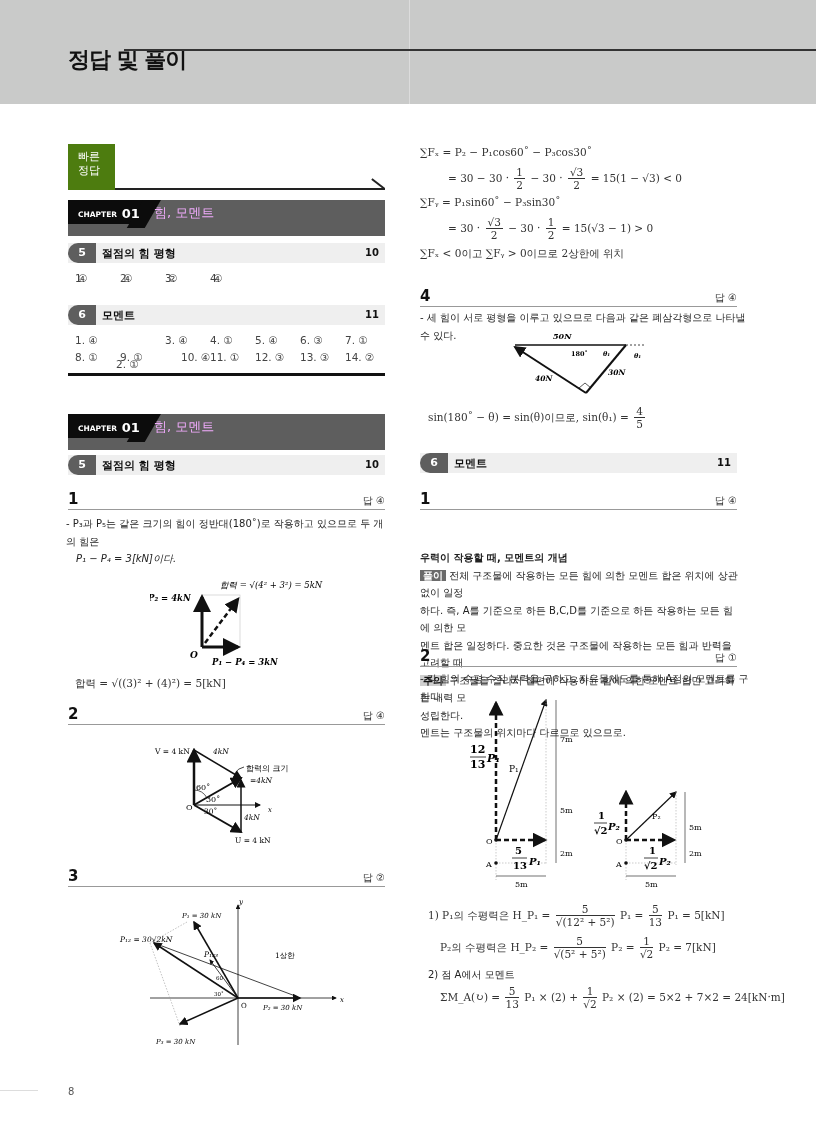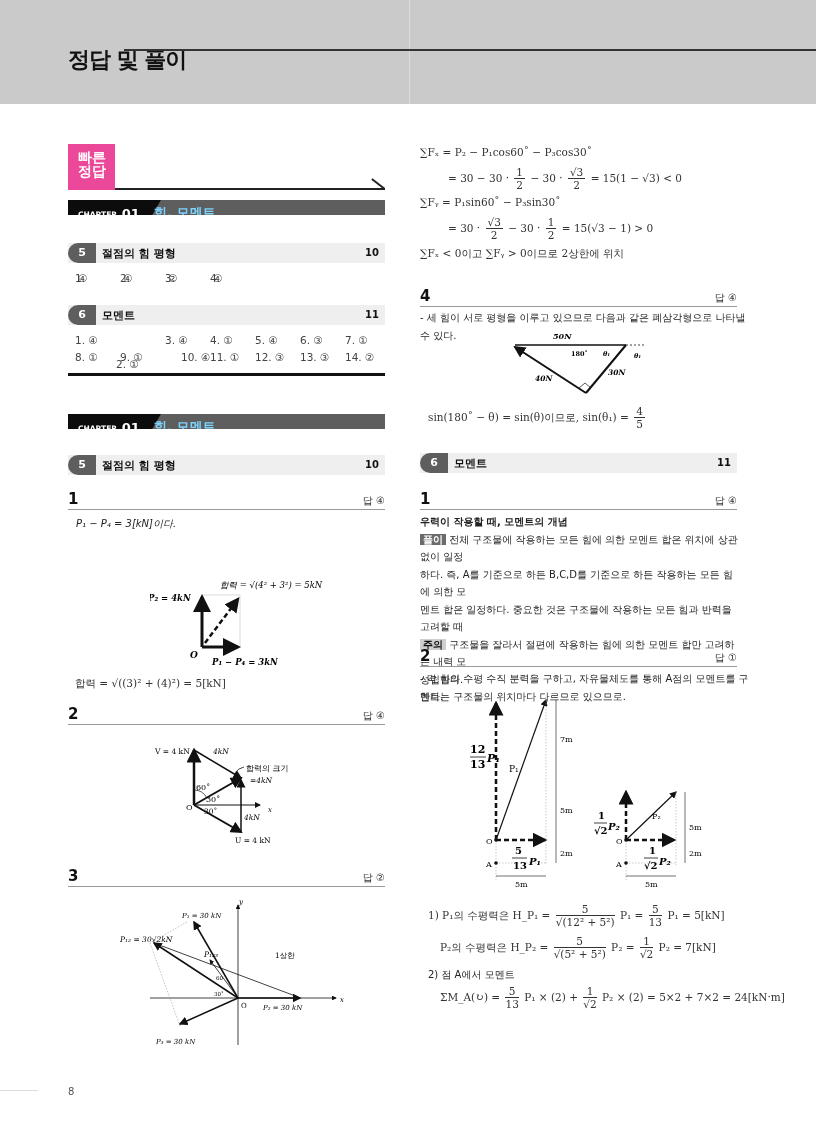--- a/index.html
+++ b/index.html
@@ -7,51 +7,51 @@
   body { position: relative; font-family: "DejaVu Sans", sans-serif; color: #222; font-size: 10px; }
   .abs { position: absolute; }
 
   
   .topband { position: absolute; left: 0; top: 0; width: 816px; height: 104px; background: #c9cac9; }
   .topband .split { position: absolute; left: 409px; top: 0; width: 1px; height: 104px; background: #dcdcdc; }
   .page-title { position: absolute; left: 68px; top: 45px; font-size: 22px; font-weight: bold; color: #111; letter-spacing: -1px; }
   .title-rule { position: absolute; left: 124px; top: 49px; width: 692px; height: 2px; background: #333; }
 
   
-  .quick-tag { position: absolute; left: 68px; top: 144px; width: 47px; height: 46px; background: #ec4899; color: #fff; font-size: 14px; font-weight: bold; line-height: 14px; padding: 6px 0 0 10px; }
+  .quick-tag { position: absolute; left: 68px; top: 144px; width: 47px; height: 46px; background: #4d7c0f; color: #fff; font-size: 11px; font-weight: normal; line-height: 14px; padding: 6px 0 0 10px; }
   .quick-rule { position: absolute; left: 115px; top: 188px; width: 270px; height: 1.5px; background: #222; }
   .quick-slash { position: absolute; left: 372px; top: 178px; width: 16px; height: 1.5px; background: #222; transform: rotate(38deg); transform-origin: left center; }
 
   
-  .chapter-bar { position: absolute; left: 68px; width: 317px; height: 15px; background: #5e5e5e; overflow: hidden; }
+  .chapter-bar { position: absolute; left: 68px; width: 317px; height: 36px; background: #5e5e5e; overflow: hidden; }
   .chapter-bar .black { position: absolute; left: 0; top: 0; width: 78px; height: 24px; background: #0c0c0c; }
   .chapter-bar .slant { position: absolute; left: 68px; top: -4px; width: 18px; height: 32px; background: #0c0c0c; transform: skewX(-30deg); }
   .chapter-bar .lbl { position: absolute; left: 10px; top: 6px; color: #fff; font-size: 7.5px; font-weight: bold; letter-spacing: 0px; }
   .chapter-bar .num { font-size: 13px; font-weight: bold; margin-left: 2px; vertical-align: -1px; }
-  .chapter-bar .ttl { position: absolute; left: 86px; top: 4px; color: #7dd3fc; font-size: 13px; font-weight: bold; }
+  .chapter-bar .ttl { position: absolute; left: 86px; top: 4px; color: #f0abfc; font-size: 13px; font-weight: normal; }
 
   
   .sec { position: absolute; height: 20px; background: #efefef; }
   .sec .badge { position: absolute; left: 0; top: 0; width: 28px; height: 20px; background: #5e5e5e; border-radius: 10px 0 0 10px; color: #fff; font-weight: bold; font-size: 11px; text-align: center; line-height: 20px; }
   .sec .name { position: absolute; left: 34px; top: 3px; font-size: 11px; font-weight: bold; color: #111; }
   .sec .pg { position: absolute; right: 6px; top: 4px; font-size: 10px; font-weight: bold; color: #111; }
 
   .ans-row { position: absolute; left: 75px; font-size: 10.5px; color: #444; }
   .ans-row span { position: absolute; white-space: nowrap; }
   .bottom-rule { position: absolute; left: 68px; top: 373px; width: 317px; height: 2.5px; background: #111; }
 
   
   .prob { position: absolute; width: 317px; height: 22px; border-bottom: 1px solid #999; }
   .prob .n { position: absolute; left: 0; top: 2px; font-size: 15px; font-weight: bold; color: #111; }
   .prob .a { position: absolute; right: 0; top: 6px; font-size: 10px; color: #333; }
 
   .txt { position: absolute; font-size: 10px; line-height: 17.5px; color: #222; }
   .hl { background: #6b6b6b; color: #fff; font-weight: bold; padding: 0 3px; }
   .hl2 { background: #cfcfcf; color: #111; font-weight: bold; padding: 0 3px; }
-  .bold { font-weight: bold; }
+  .bold { font-weight: bold; margin-top: 36px; }
 
   .math { position: absolute; font-family: "DejaVu Serif", serif; font-size: 10.5px; color: #333; white-space: nowrap; }
   .frac { display: inline-block; vertical-align: middle; text-align: center; margin: 0 2px; }
   .frac > span { display: block; line-height: 12px; }
   .frac > span.top { border-bottom: 1px solid #333; padding: 0 2px; }
 
   svg text { font-family: "DejaVu Serif", serif; }
   .pagenum { position: absolute; left: 68px; top: 1086px; font-size: 10px; color: #555; }
   .footline { position: absolute; left: 0; top: 1090px; width: 38px; height: 1px; background: #ddd; }
 </style>
@@ -126,20 +126,21 @@
   <div class="badge">5</div>
   <div class="name">절점의 힘 평형</div>
   <div class="pg">10</div>
 </div>
 
 <div class="prob" style="left:68px; top:488px;">
   <div class="n">1</div>
   <div class="a">답 ④</div>
 </div>
 <div class="txt" style="left:66px; top:515px; width:322px;">
+  <div>- P₃과 P₅는 같은 크기의 힘이 정반대(180˚)로 작용하고 있으므로 두 개의 힘은</div>
   <div style="padding-left:10px;font-style:italic;">P₁ − P₄ = 3[kN]이다.</div>
 </div>
 
 <svg class="abs" style="left:150px; top:575px;" width="190" height="95">
   <defs>
       <marker id="ah" markerWidth="6" markerHeight="6" refX="5" refY="3" orient="auto">
         <path d="M0,0 L6,3 L0,6 Z" fill="#111"></path>
       </marker>
     </defs>
   <rect x="52" y="20" width="38" height="52" fill="none" stroke="#ccc" stroke-width="0.7"></rect>

